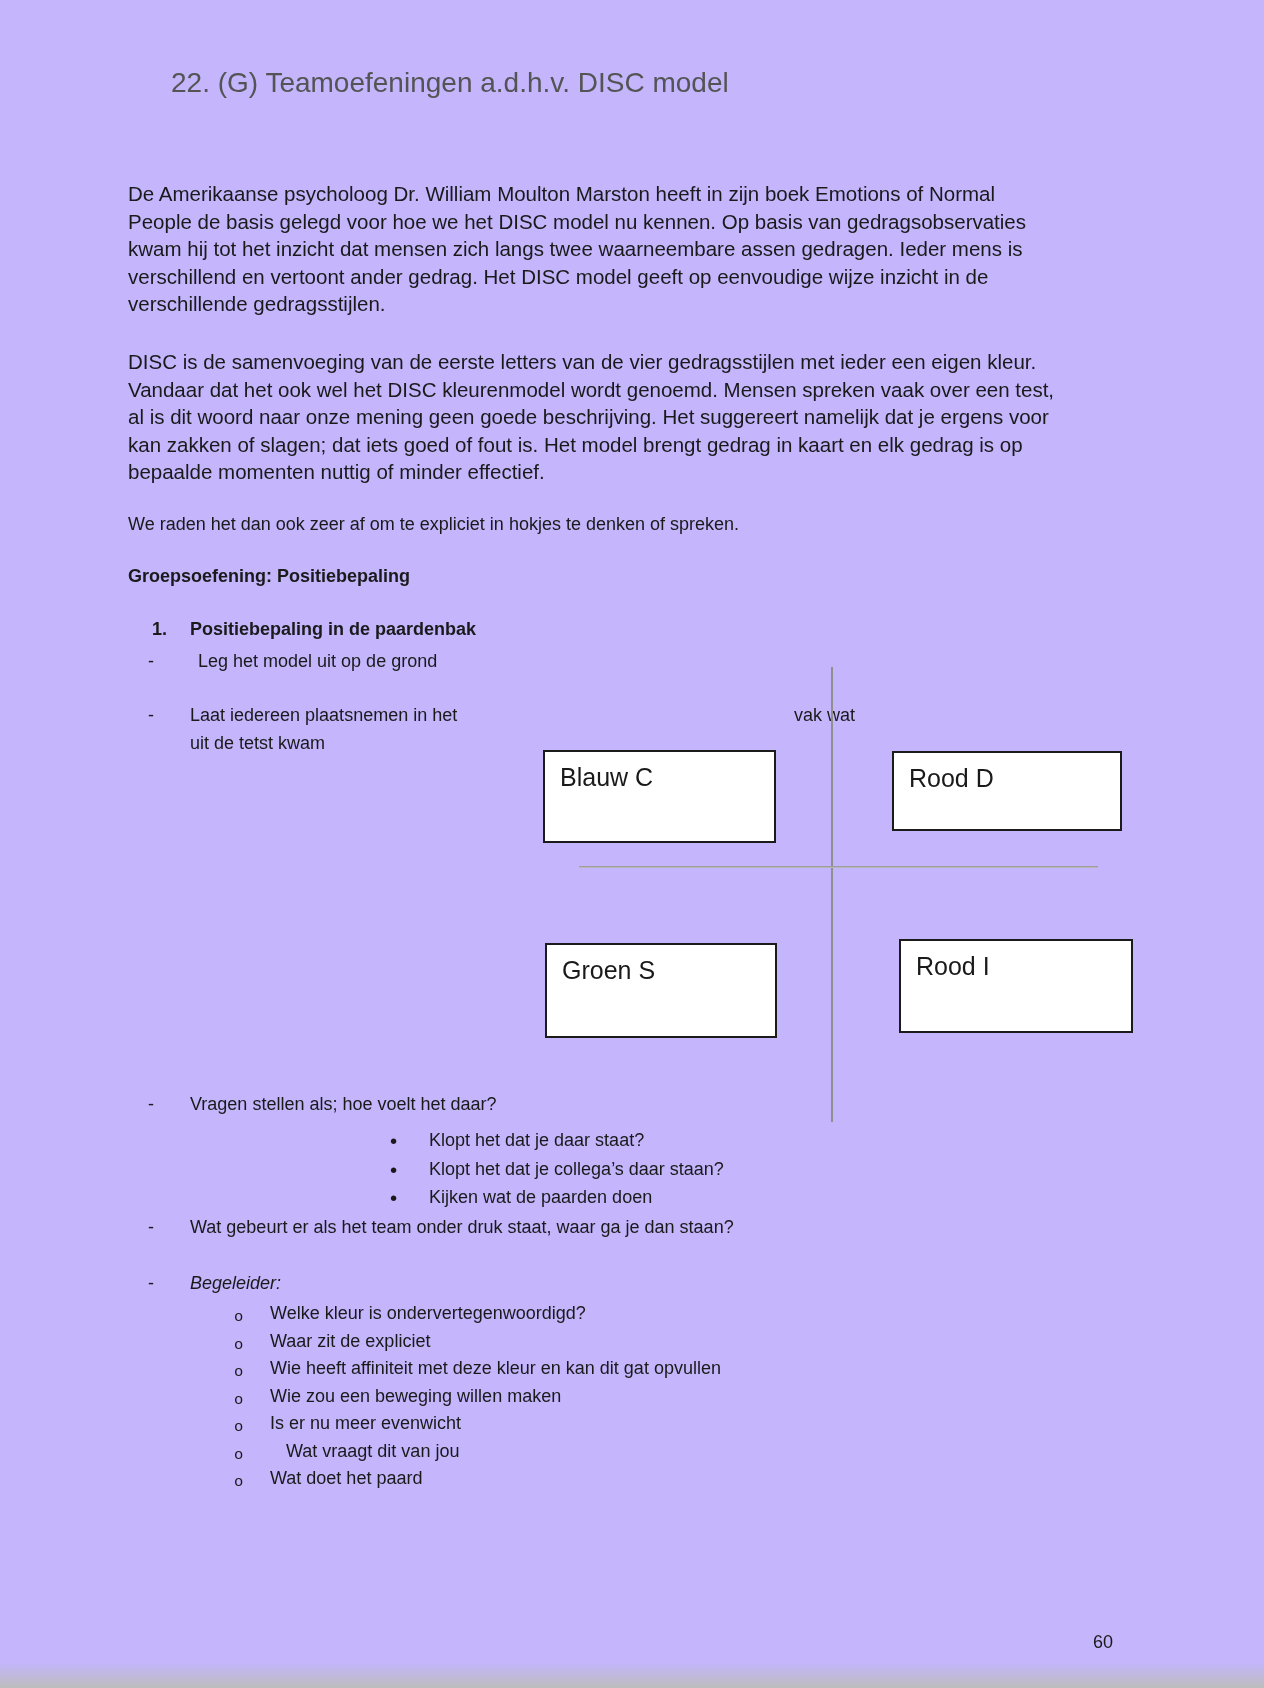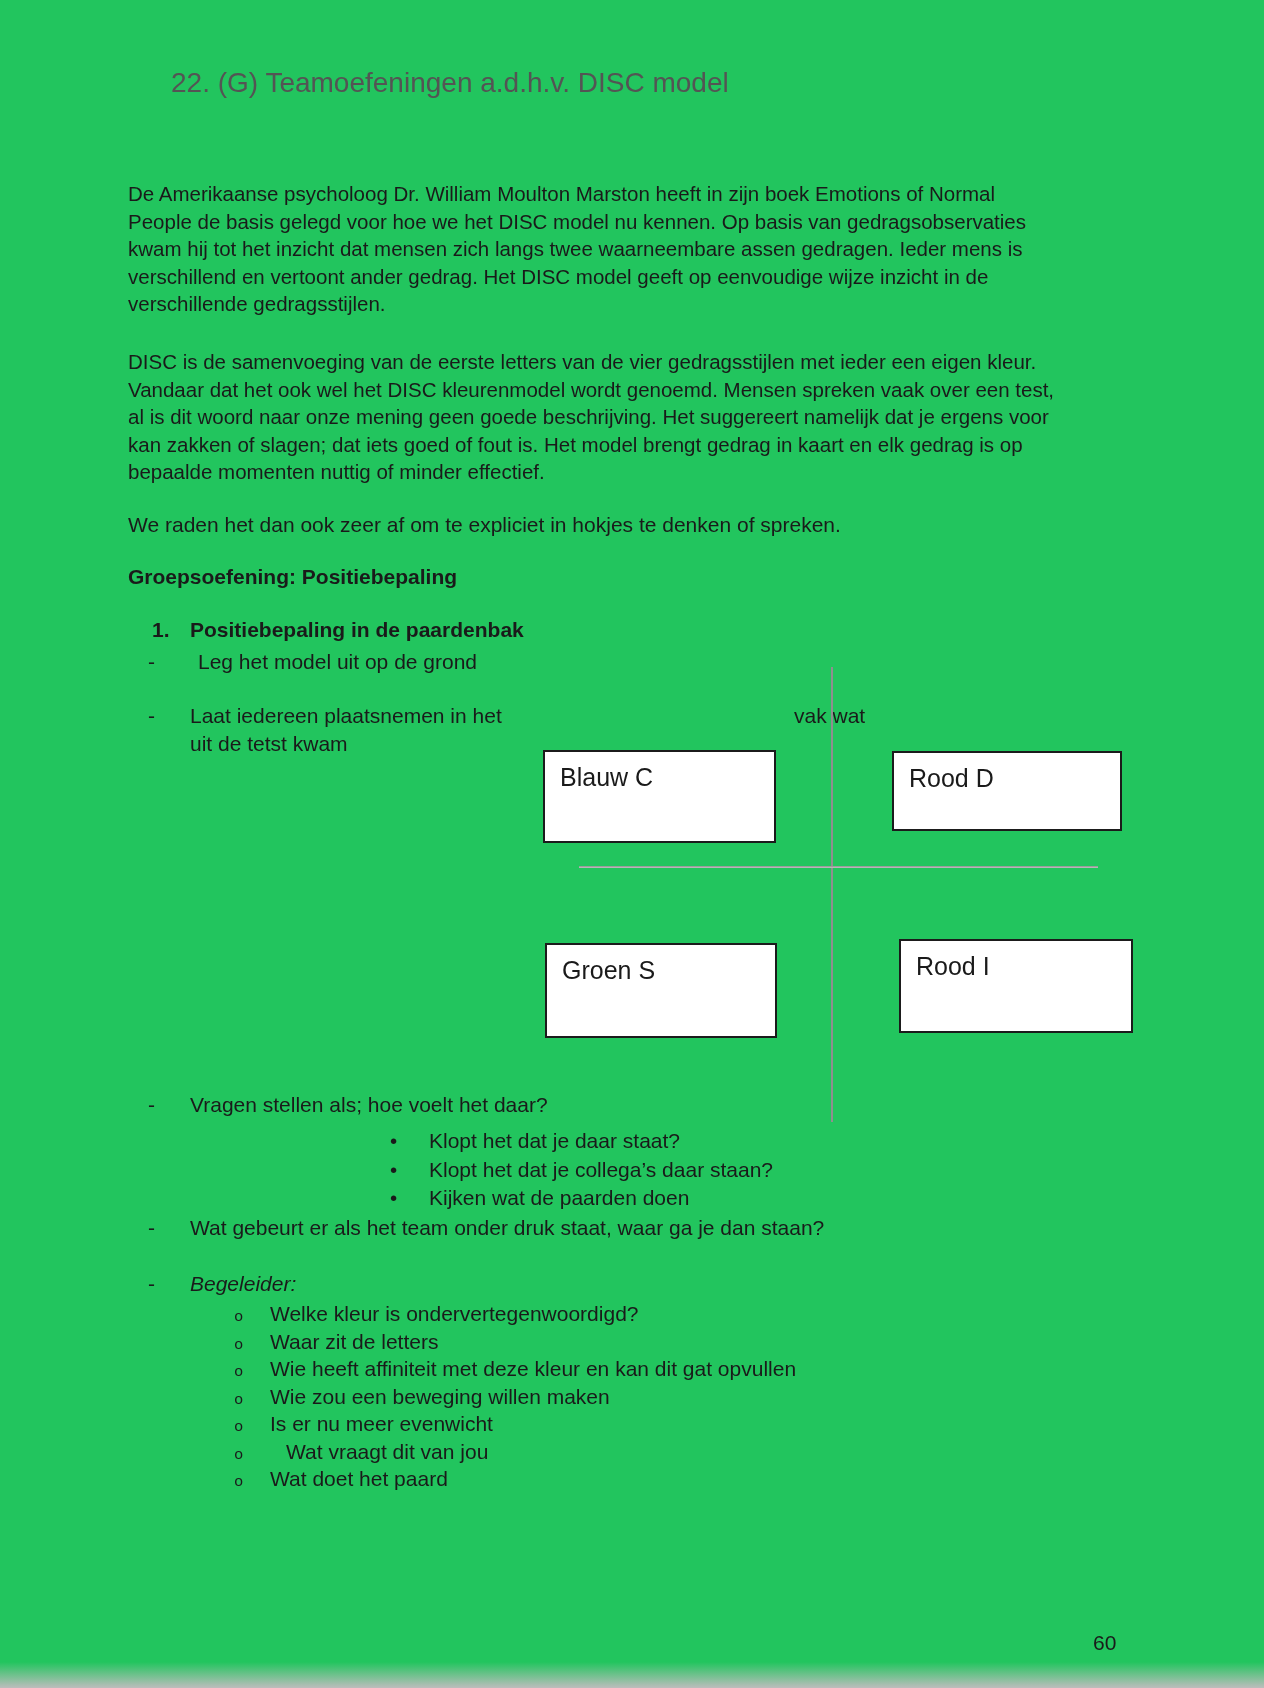--- a/index.html
+++ b/index.html
@@ -1,27 +1,27 @@
 <!DOCTYPE html>
 <html><head>
 <meta charset="utf-8">
 <style>
   html,body { margin:0; padding:0; background:#ffffff; }
   .page {
     position:relative;
     width:1264px; height:1688px;
-    background:#22c55e;
+    background:#c4b5fd;
     font-family:"Liberation Sans", sans-serif;
     color:#1a1a1a;
     overflow:hidden;
   }
   .t {
     position:absolute;
     white-space:nowrap;
-    font-size:21px;
+    font-size:18px;
     line-height:27.5px;
   }
   .b { font-weight:bold;text-align:center; }
   .i { font-style:italic; }
   .para {
     position:absolute;
     white-space:nowrap;
     font-size:20.5px;
     line-height:27.5px;
   }
@@ -139,21 +139,21 @@
   <div class="t" style="left:148px; top:1214px;">-</div>
   <div class="t" style="left:190px; top:1214px;">Wat gebeurt er als het team onder druk staat, waar ga je dan staan?</div>
 
   <div class="t" style="left:148px; top:1270px;">-</div>
   <div class="t i" style="left:190px; top:1270px;">Begeleider:</div>
 
   <div class="t circle-marker" style="left:234px; top:1304px;">o</div>
   <div class="t" style="left:270px; top:1300px;">Welke kleur is ondervertegenwoordigd?</div>
 
   <div class="t circle-marker" style="left:234px; top:1332px;">o</div>
-  <div class="t" style="left:270px; top:1328px;">Waar zit de letters</div>
+  <div class="t" style="left:270px; top:1328px;">Waar zit de expliciet</div>
 
   <div class="t circle-marker" style="left:234px; top:1359px;">o</div>
   <div class="t" style="left:270px; top:1355px;">Wie heeft affiniteit met deze kleur en kan dit gat opvullen</div>
 
   <div class="t circle-marker" style="left:234px; top:1387px;">o</div>
   <div class="t" style="left:270px; top:1383px;">Wie zou een beweging willen maken</div>
 
   <div class="t circle-marker" style="left:234px; top:1414px;">o</div>
   <div class="t" style="left:270px; top:1410px;">Is er nu meer evenwicht</div>
 

